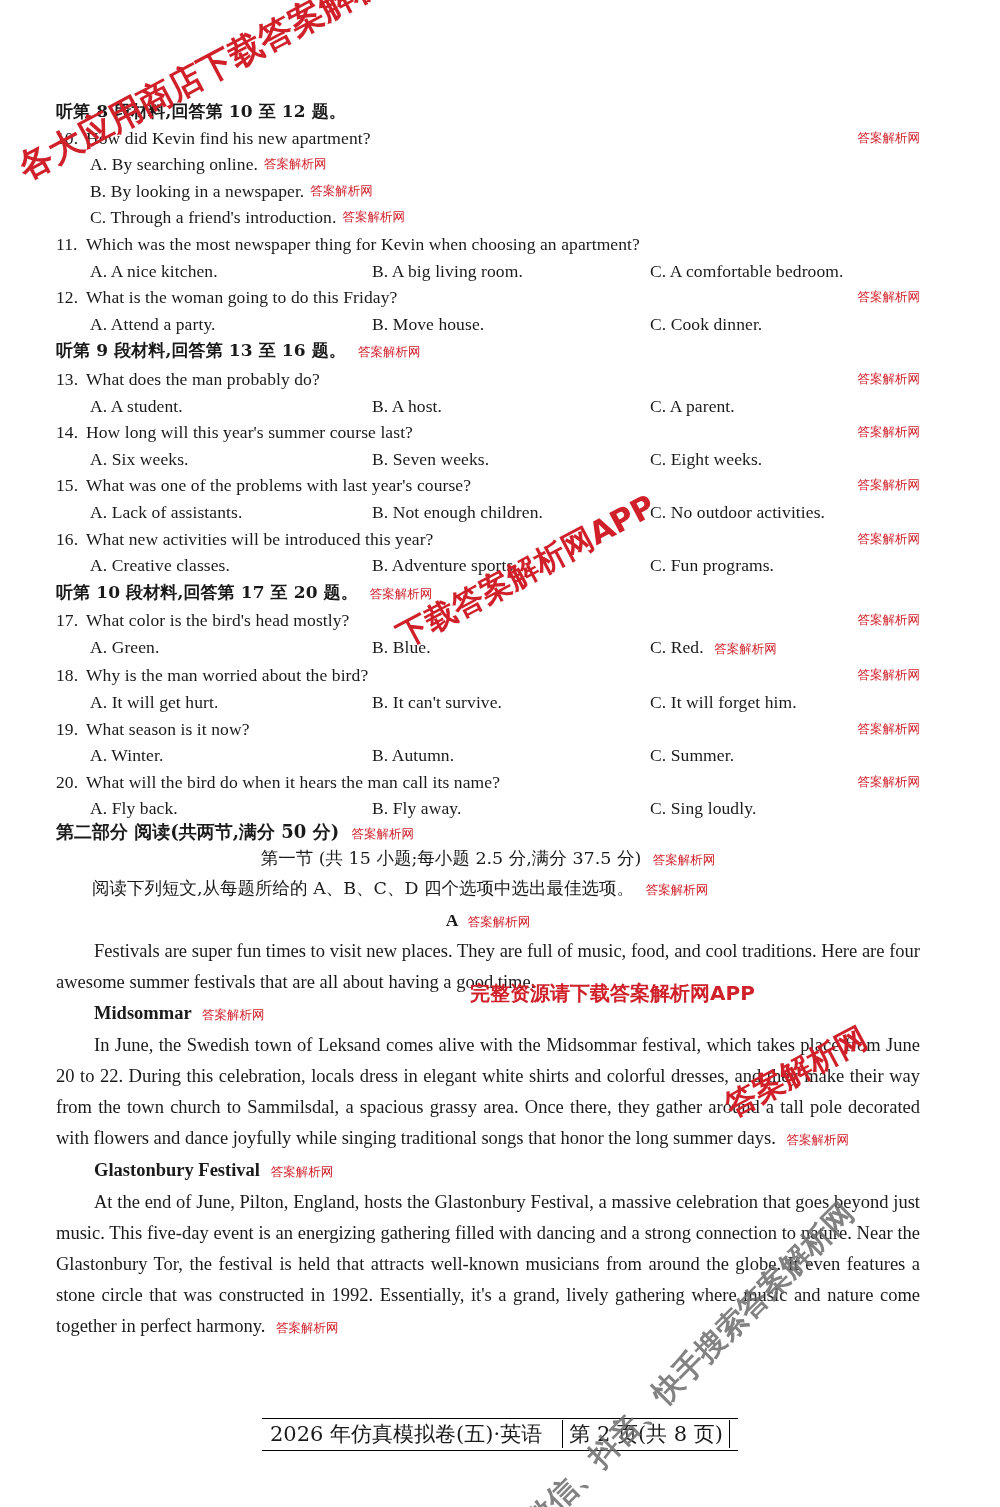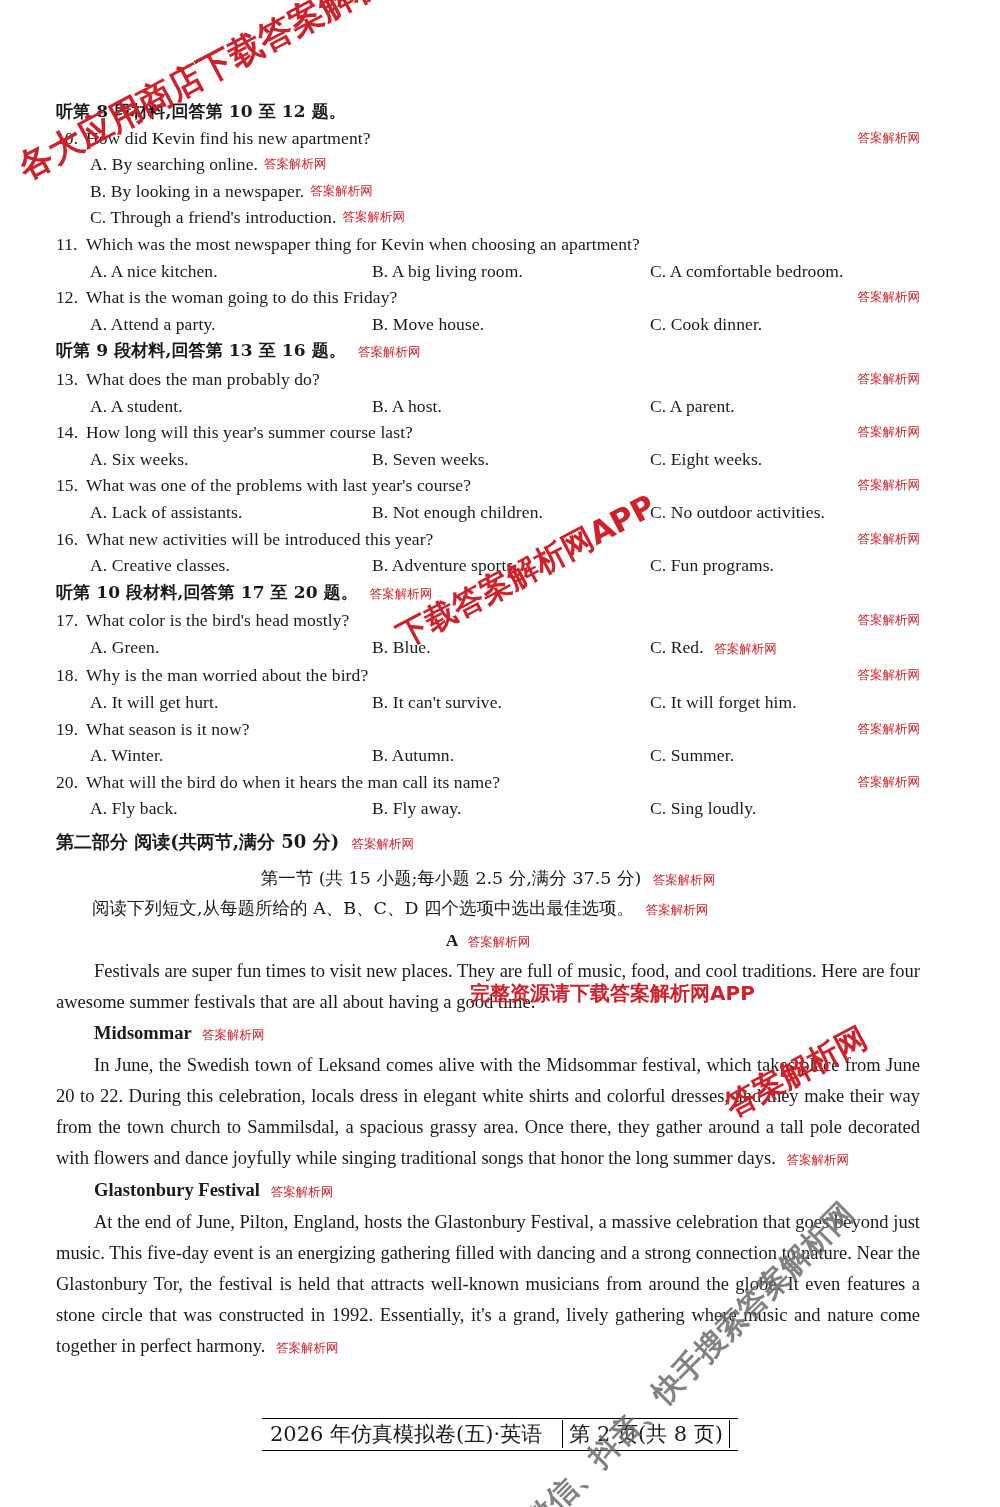--- a/index.html
+++ b/index.html
@@ -64,21 +64,21 @@
     font-family: "DejaVu Sans", sans-serif;
     font-size: 12.5px;
     font-weight: normal;
     margin-left: 6px;
     letter-spacing: 0;
   }
   .sec-title {
     font-family: "DejaVu Serif", "Liberation Serif", serif;
     font-weight: bold;
     font-size: 18px;
-    line-height: 40px;
+    line-height: 20px;
   }
   .sec-sub {
     font-family: "DejaVu Serif", "Liberation Serif", serif;
     font-size: 17.5px;
     line-height: 28px;
     text-align: center;
   }
   .instr {
     font-family: "DejaVu Serif", "Liberation Serif", serif;
     font-size: 17.5px;

